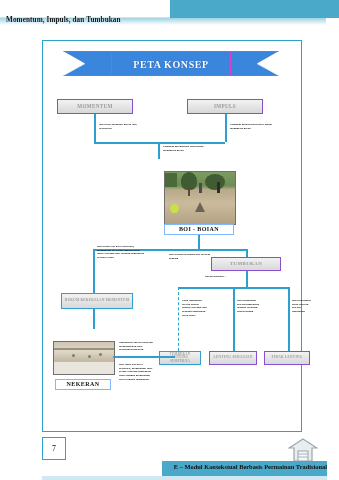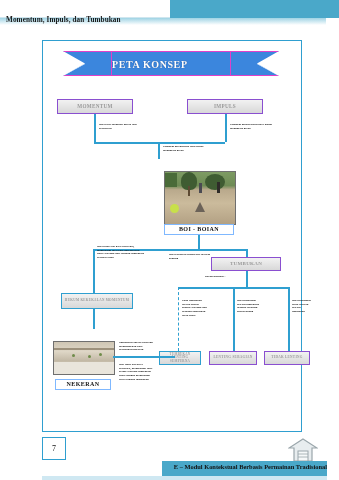--- a/index.html
+++ b/index.html
@@ -18,21 +18,21 @@
            white-space:nowrap;}
 
   
   .page{position:absolute;left:42px;top:40px;width:258px;height:390px;
         border:1.6px solid #2f9fd0;background:#ffffff;}
 
   
   .ribbon{position:absolute;left:20px;top:10px;width:216px;height:25px;}
   .rb-mid{position:absolute;left:48px;top:0;width:120px;height:25px;
           background:#3b86dd;border:1.2px solid #e040c8;box-sizing:border-box;}
-  .rb-mid span{display:block;line-height:25px;
+  .rb-mid span{display:block;text-align:center;line-height:25px;
           font-size:10px;font-weight:bold;color:#ffffff;letter-spacing:.6px;
           text-shadow:0 0 1px #1a3f7a;}
   .rb-l,.rb-r{position:absolute;top:0;width:48px;height:25px;
           background:#3b86dd;border-top:1.2px solid #e040c8;
           border-bottom:1.2px solid #e040c8;box-sizing:border-box;}
   .rb-l{left:0;clip-path:polygon(0 0,100% 0,100% 100%,0 100%,22px 50%);}
   .rb-r{right:0;clip-path:polygon(0 0,100% 0,26px 50%,100% 100%,0 100%);}
   .rb-l:before{content:"";position:absolute;left:0;top:0;width:0;height:0;
           border-top:12.5px solid transparent;border-bottom:12.5px solid transparent;
           border-left:22px solid #ffffff;}

